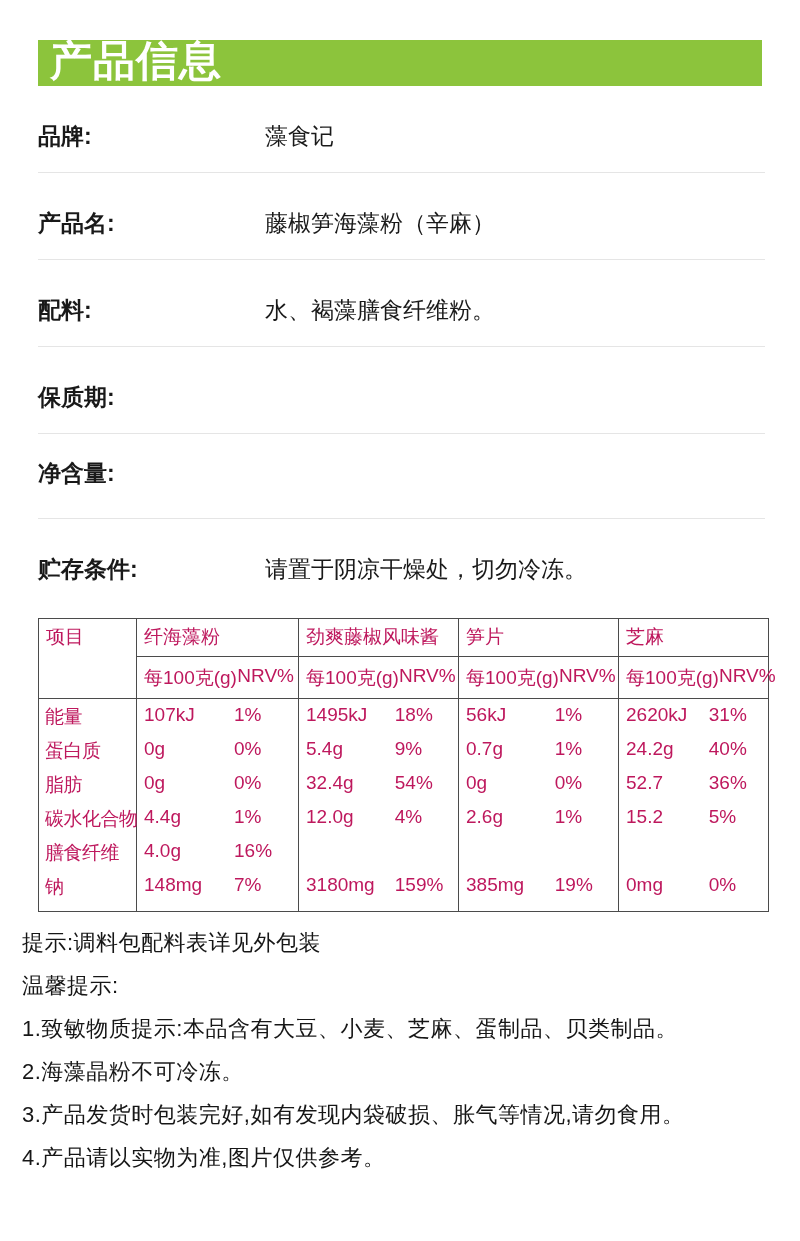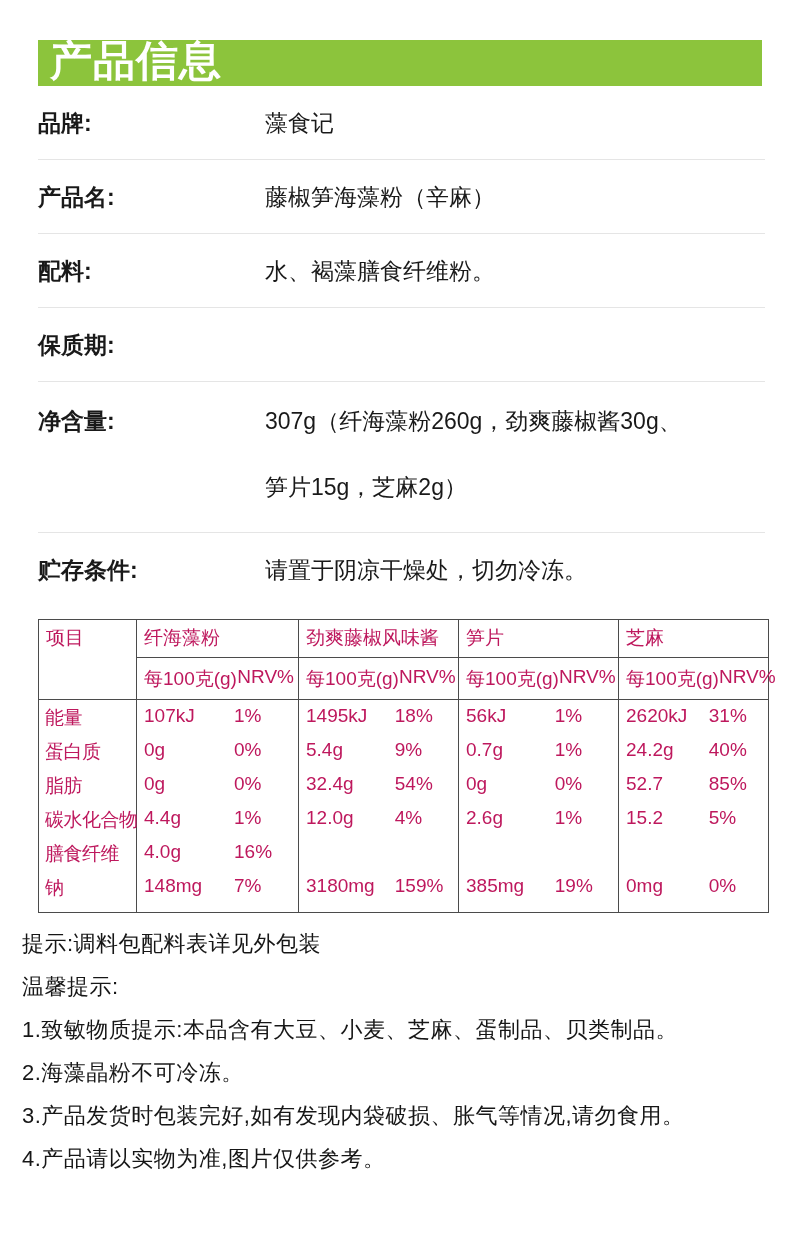--- a/index.html
+++ b/index.html
@@ -17,21 +17,21 @@
   }
   .banner h1{
     margin:0;padding:0 0 4px 12px;font-size:42px;line-height:42px;
     font-weight:700;color:#ffffff;letter-spacing:1px;
   }
 
   
   .info-list{margin:0 35px 0 38px;}
   .info-row{
     display:flex;align-items:flex-start;
-    padding:21px 0 20px 0;border-bottom:1px solid #e5e5e5;
+    padding:34px 0 20px 0;border-bottom:1px solid #e5e5e5;
     font-size:23px;line-height:32px;
   }
   .info-row.last{border-bottom:none;}
   .info-label{width:227px;font-weight:700;flex:none;}
   .info-value{flex:1;}
   .info-row.tall{padding:6px 0 12px 0;}
   .info-row.tall .info-value{line-height:66px;white-space:pre-line;}
   .info-row.tall .info-label{line-height:66px;}
 
   
@@ -80,22 +80,20 @@
     </div>
     <div class="info-row">
       <div class="info-label">配料:</div>
       <div class="info-value">水、褐藻膳食纤维粉。</div>
     </div>
     <div class="info-row">
       <div class="info-label">保质期:</div>
     </div>
     <div class="info-row tall">
       <div class="info-label">净含量:</div>
-      <div class="info-value">307g（纤海藻粉260g，劲爽藤椒酱30g、
-笋片15g，芝麻2g）</div>
     </div>
     <div class="info-row last">
       <div class="info-label">贮存条件:</div>
       <div class="info-value">请置于阴凉干燥处，切勿冷冻。</div>
     </div>
   </div>
 
   <div class="ntable" id="nutrition-grid">
     <div class="ncell corner br bb">项目</div>
 
@@ -163,21 +161,21 @@
       <div class="ncell nval br">
         <span class="amt">32.4g</span>
         <span class="nrv">54%</span>
       </div>
       <div class="ncell nval br">
         <span class="amt">0g</span>
         <span class="nrv">0%</span>
       </div>
       <div class="ncell nval">
         <span class="amt">52.7</span>
-        <span class="nrv">85%</span>
+        <span class="nrv">36%</span>
       </div>
       <div class="ncell nname br">碳水化合物</div>
       <div class="ncell nval br">
         <span class="amt">4.4g</span>
         <span class="nrv">1%</span>
       </div>
       <div class="ncell nval br">
         <span class="amt">12.0g</span>
         <span class="nrv">4%</span>
       </div>

